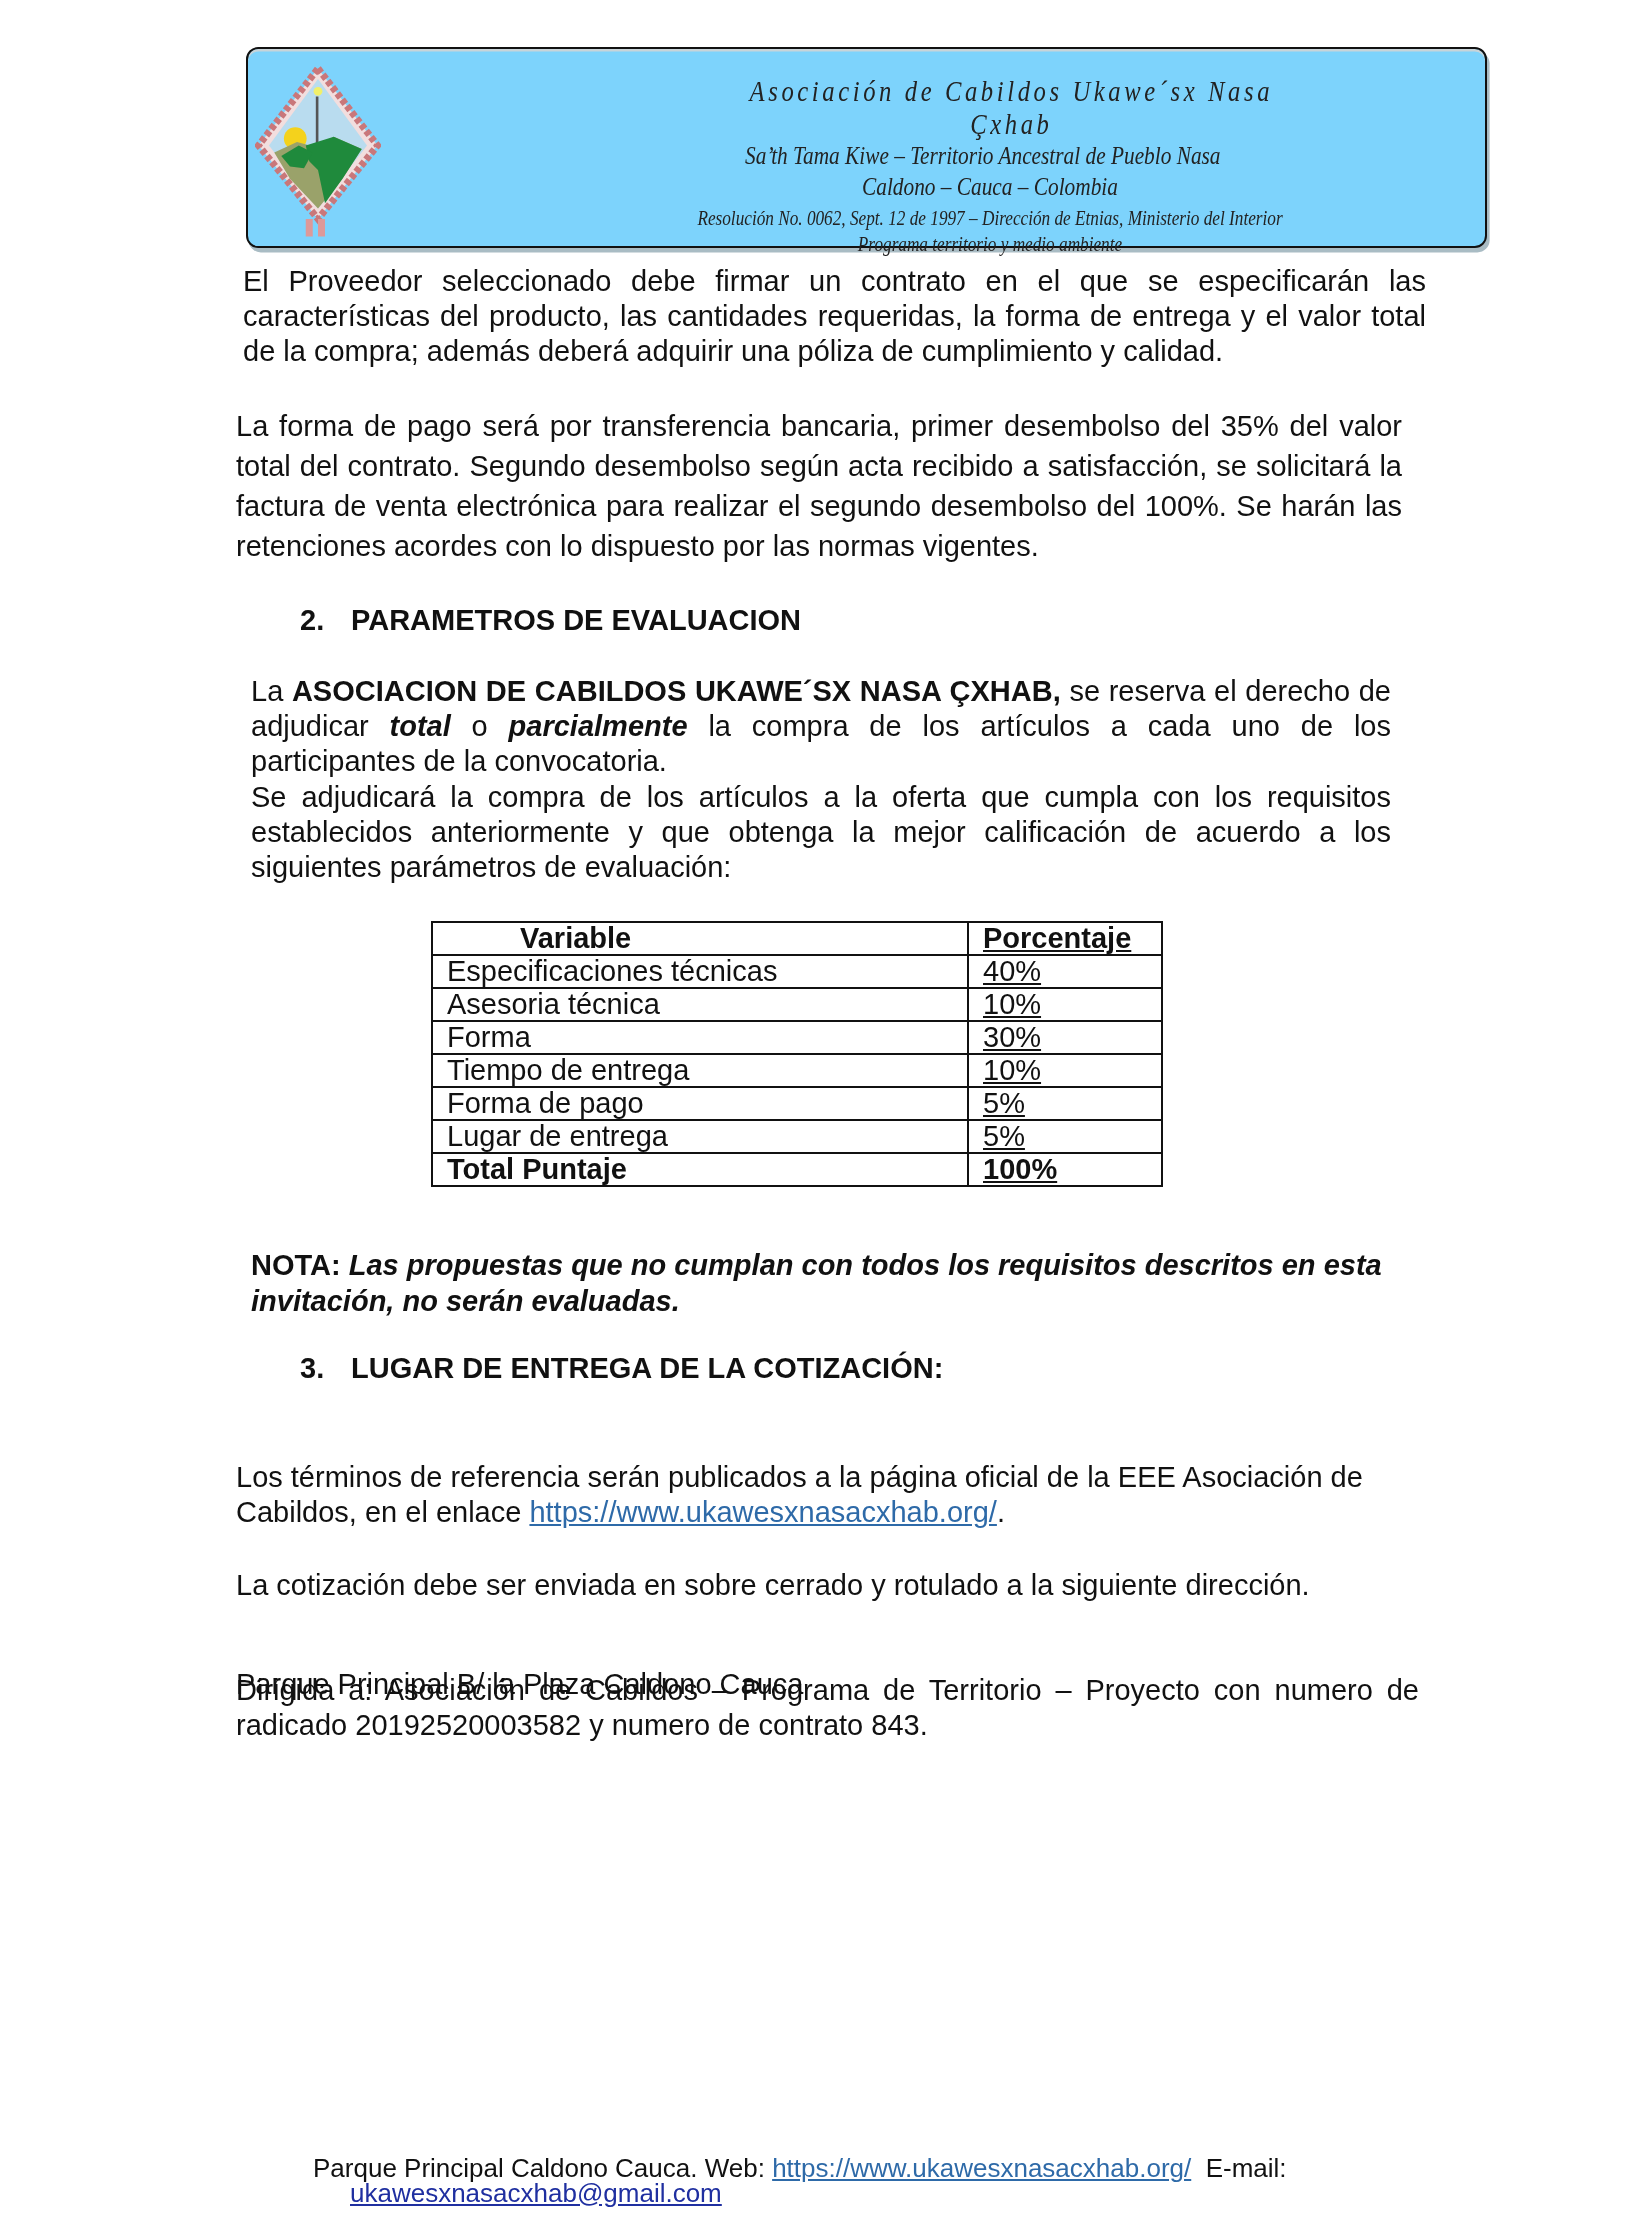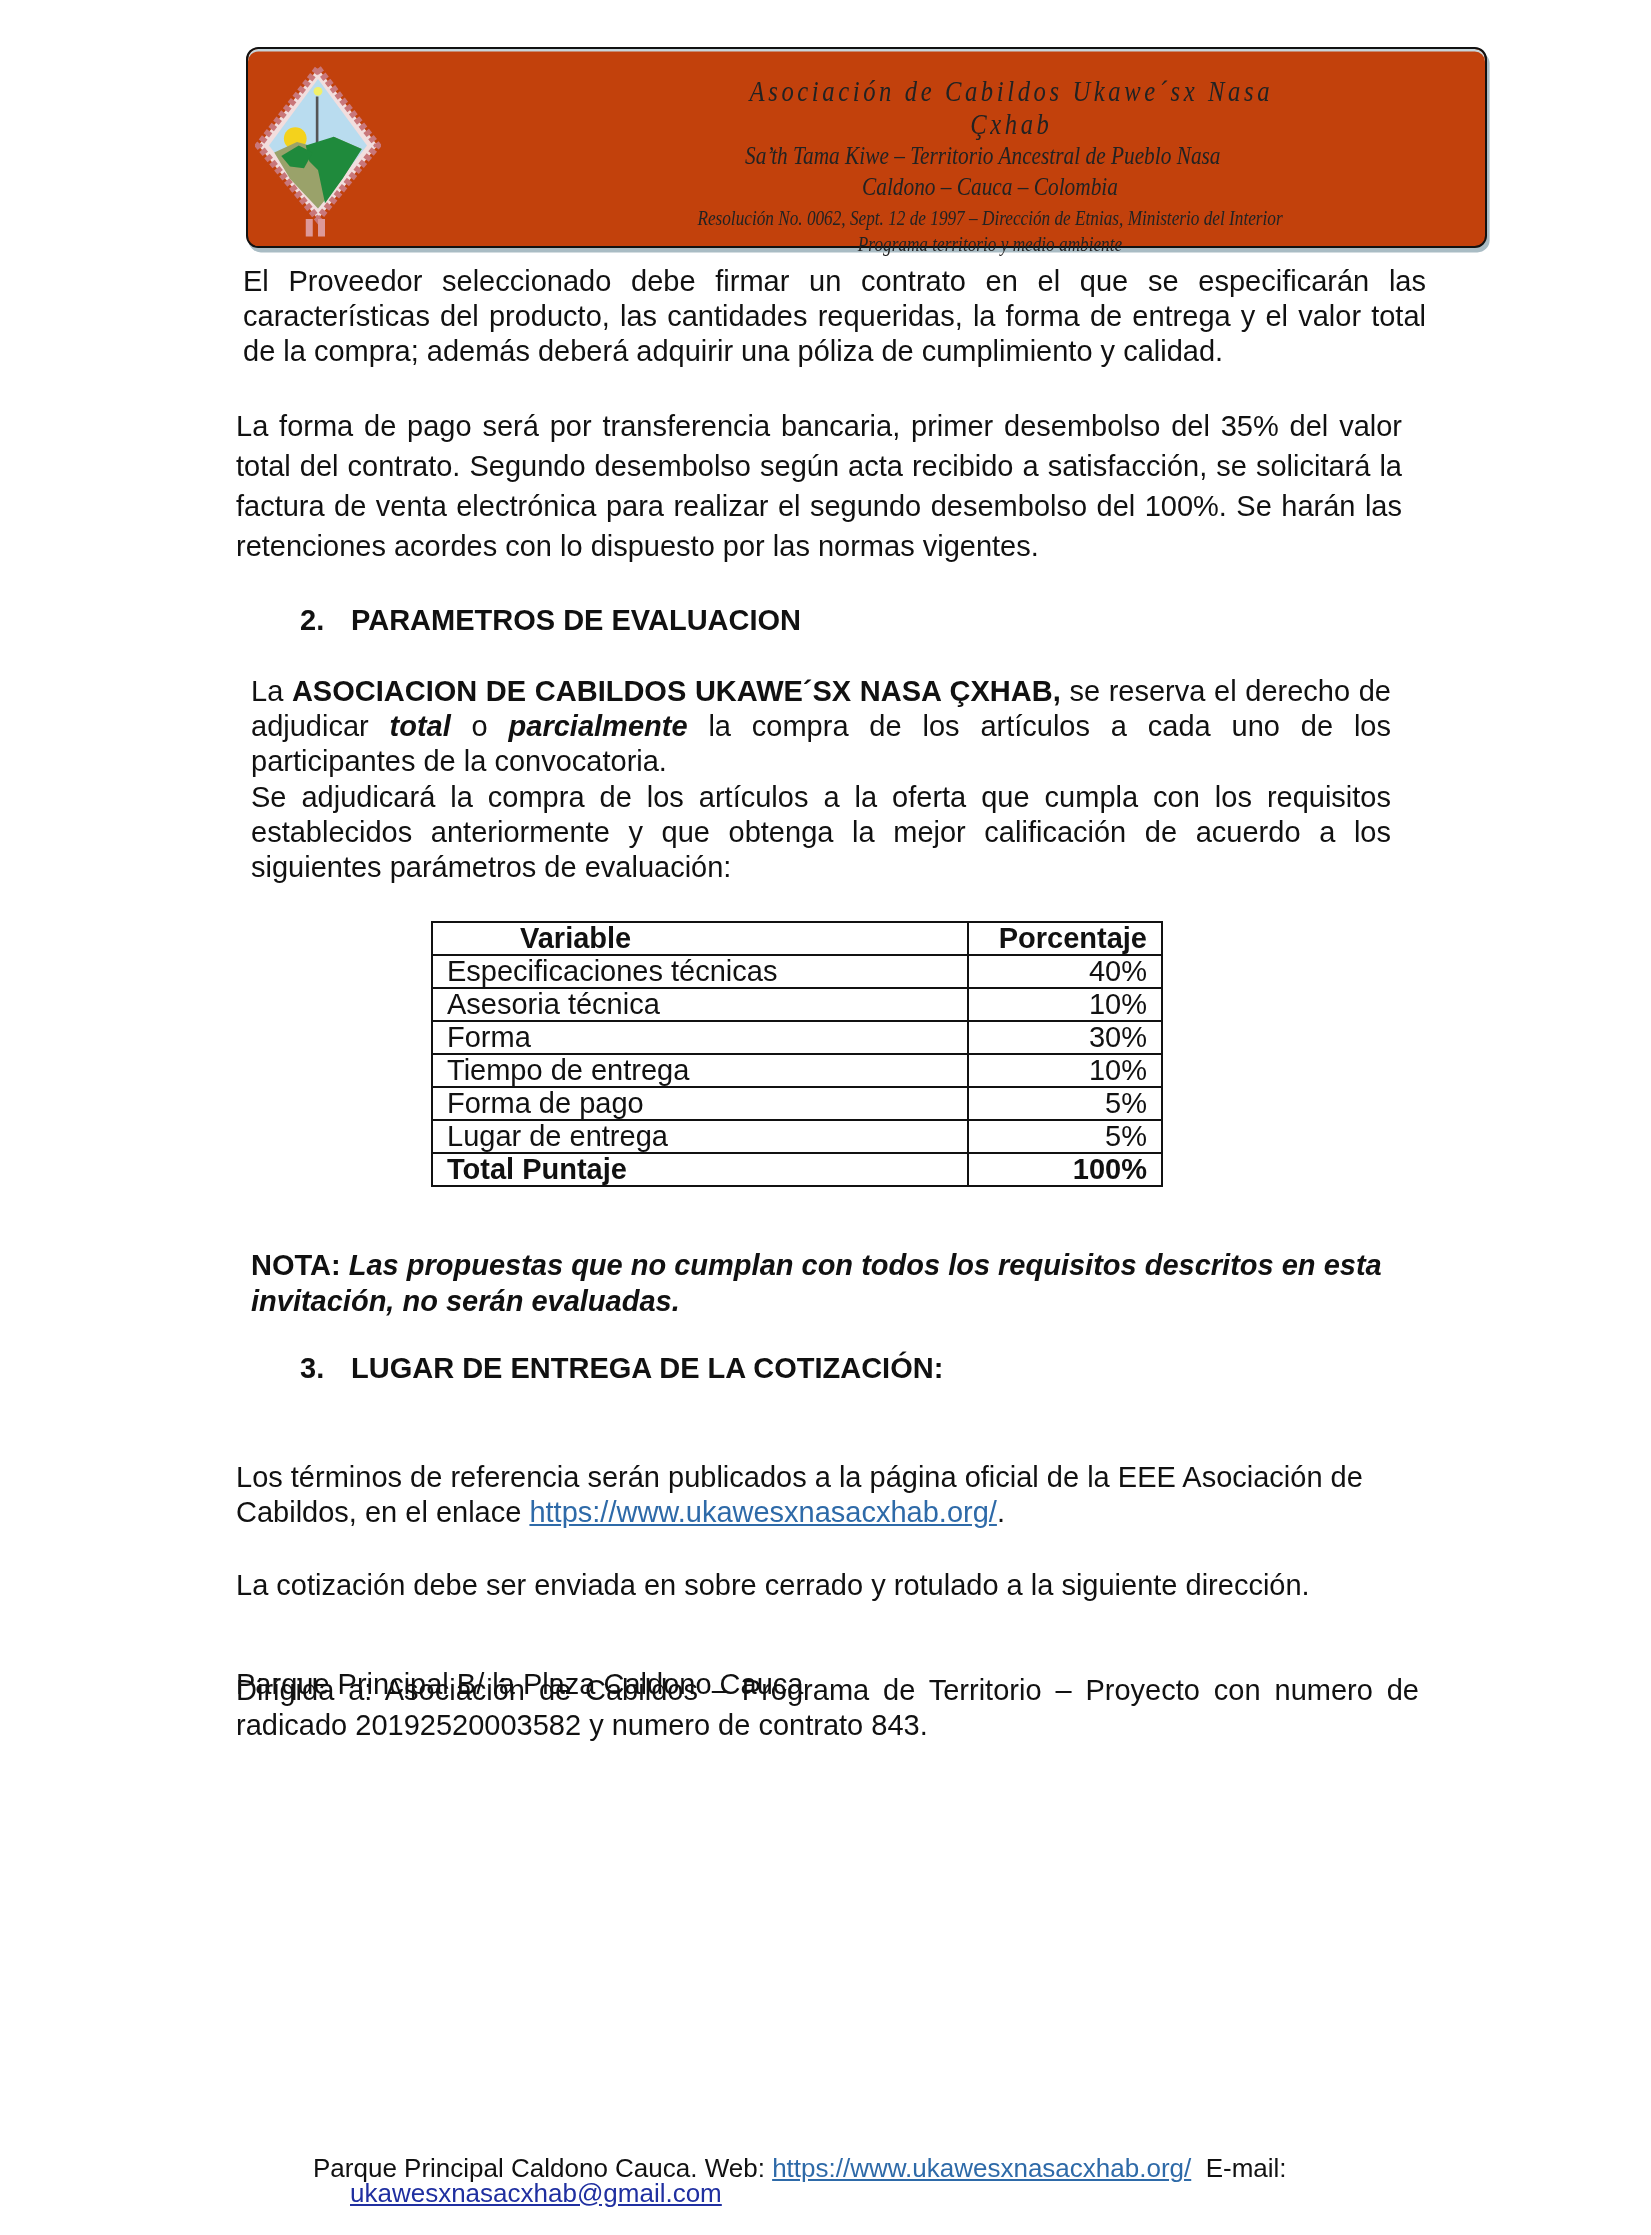--- a/index.html
+++ b/index.html
@@ -2,21 +2,21 @@
 <html style="font-size:14px"><head>
   <meta charset="utf-8">
   <style>
     html, body { margin: 0; padding: 0; background: #ffffff; }
     body {
       width: 1652px; height: 2236px; position: relative; overflow: hidden;
       font-family: "Liberation Sans", sans-serif; color: #111;
     }
     .header-box {
       position: absolute; left: 246px; top: 47px; width: 1237px; height: 197px;
-      border: 2.6px solid #111; border-radius: 12.2px; background: #c2410c;
+      border: 2.6px solid #111; border-radius: 12.2px; background: #7dd3fc;
       box-shadow: 2.6px 4.4px 0 0 #a9bcc4, inset 0 2.6px 0 #c8d4d9;
     }
     .logo { position: absolute; left: 7px; top: 15.7px; width: 126px; height: 175px; }
     .header-text {
       position: absolute; left: 349px; top: 24.5px; width: 786px;
       font-family: "Liberation Serif", serif; font-style: italic; text-align: center; color: #222;
       transform: scaleX(0.82); transform-origin: center top;
     }
     .h-line1 { font-size: 30px; letter-spacing: 4.4px; line-height: 33px; margin-left: 52px; }
     .h-line2 { font-size: 26px; line-height: 31px; margin-left: -17.5px; }
@@ -30,21 +30,21 @@
 
     table.eval {
       position: absolute; left: 431px; top: 921px; width: 732px;
       border-collapse: collapse; font-size: 29px;
     }
     table.eval td, table.eval th {
       border: 2.6px solid #111; height: 31px; padding: 0 14px; line-height: 31px;
     }
     table.eval th { font-weight: bold; }
     table.eval th.var { text-align: left; padding-left: 87px; }
-    table.eval td.pct, table.eval th.pct { text-align: right; width: 164px; }
+    table.eval td.pct, table.eval th.pct { text-align: left; width: 164px; text-decoration: underline; }
     table.eval tr.total td { font-weight: bold; }
 
     .nota { position: absolute; left: 251px; top: 1247px; width: 1153px; font-size: 29px; line-height: 36px; font-weight: bold; }
     .nota em { font-style: italic; }
     .link { color: #2e6aa8; text-decoration: underline; }
     .footer { position: absolute; left: 313px; top: 2156px; font-size: 26px; line-height: 24.5px; }
     .footer .email { color: #1f2fa0; text-decoration: underline; margin-left: 37px; }
   </style>
 </head>
 <body>

